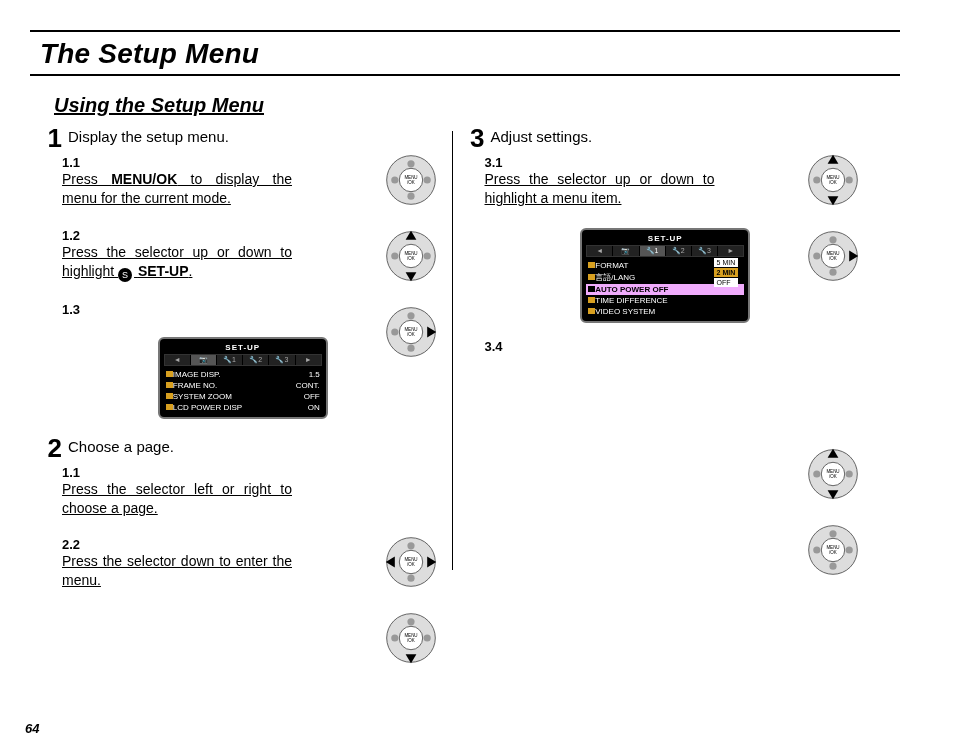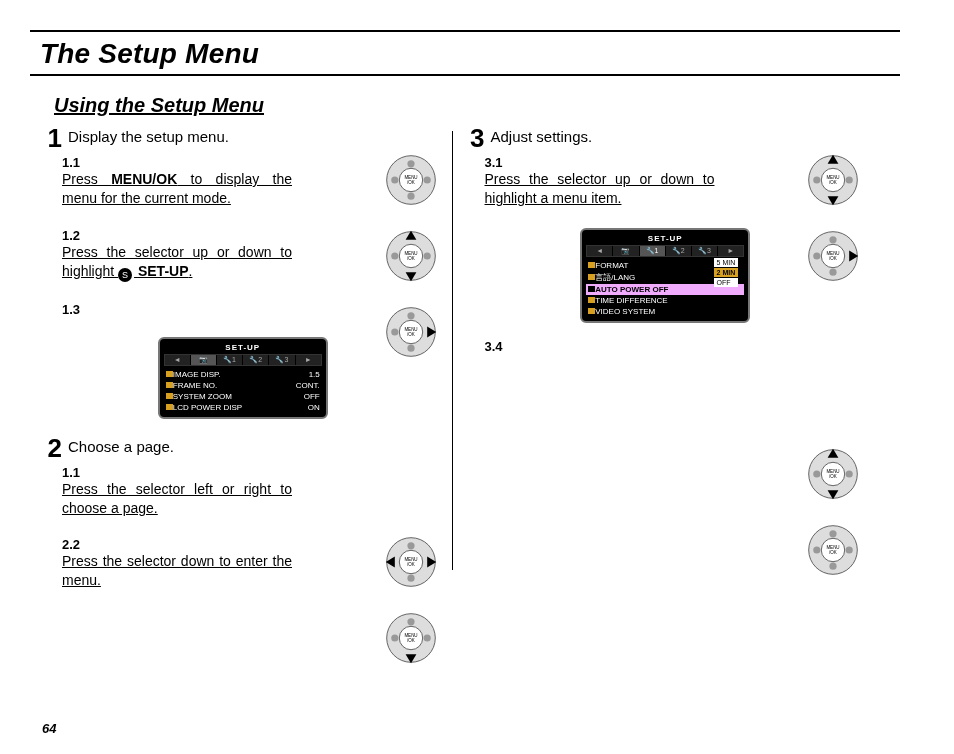--- a/index.html
+++ b/index.html
@@ -30,21 +30,21 @@
   .lcd-tab.active { background:#555; color:#fff; }
   .lcd-row { display:flex; justify-content:space-between; padding:1px 2px; }
   .lcd-row.active { background:#f0abfc; color:#000; font-weight:700; }
   .lcd-k { display:flex; gap:0; align-items:center; }
   .lcd-ic { width:7px; height:6px; background:#d8a020; }
   .lcd-row.active .lcd-ic { background:#000; }
   .lcd-side { position:absolute; right:10px; top:28px; }
   .lcd-wrap { position:relative; }
   .lcd-opt { background:#fff; color:#000; font-size:7px; padding:1px 3px; margin-bottom:1px; }
   .lcd-opt.sel { background:#d8a020; font-weight:700; }
-  .pagenum { position:absolute; left:42px; bottom:18px; font-weight:700; font-style:italic; font-size:13px; }
+  .pagenum { position:absolute; left:25px; bottom:18px; font-weight:700; font-style:italic; font-size:13px; }
 </style>
 </head>
 <body>
 
 <div class="page">
   <div class="rule-top"></div>
   <div class="title">The Setup Menu</div>
   <div class="subtitle">Using the Setup Menu</div>
 
   <div class="cols">

